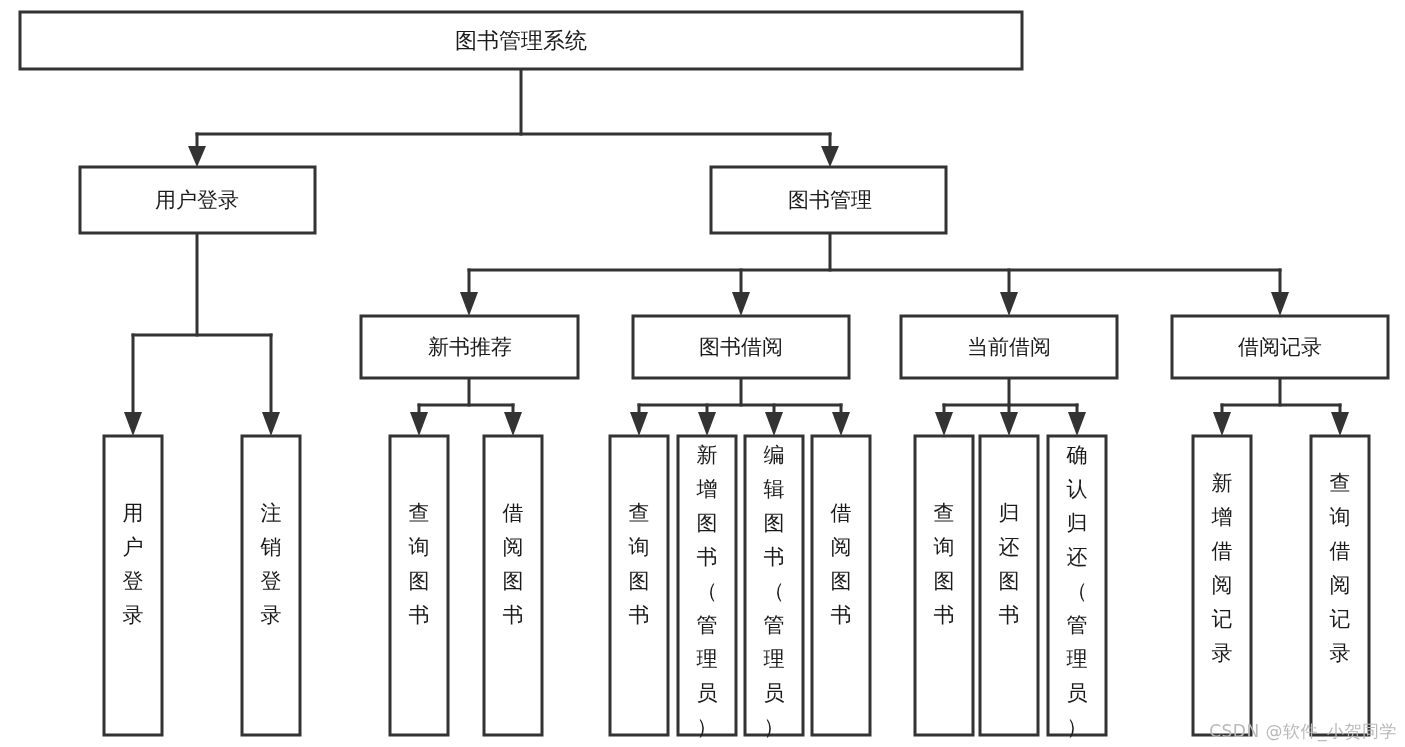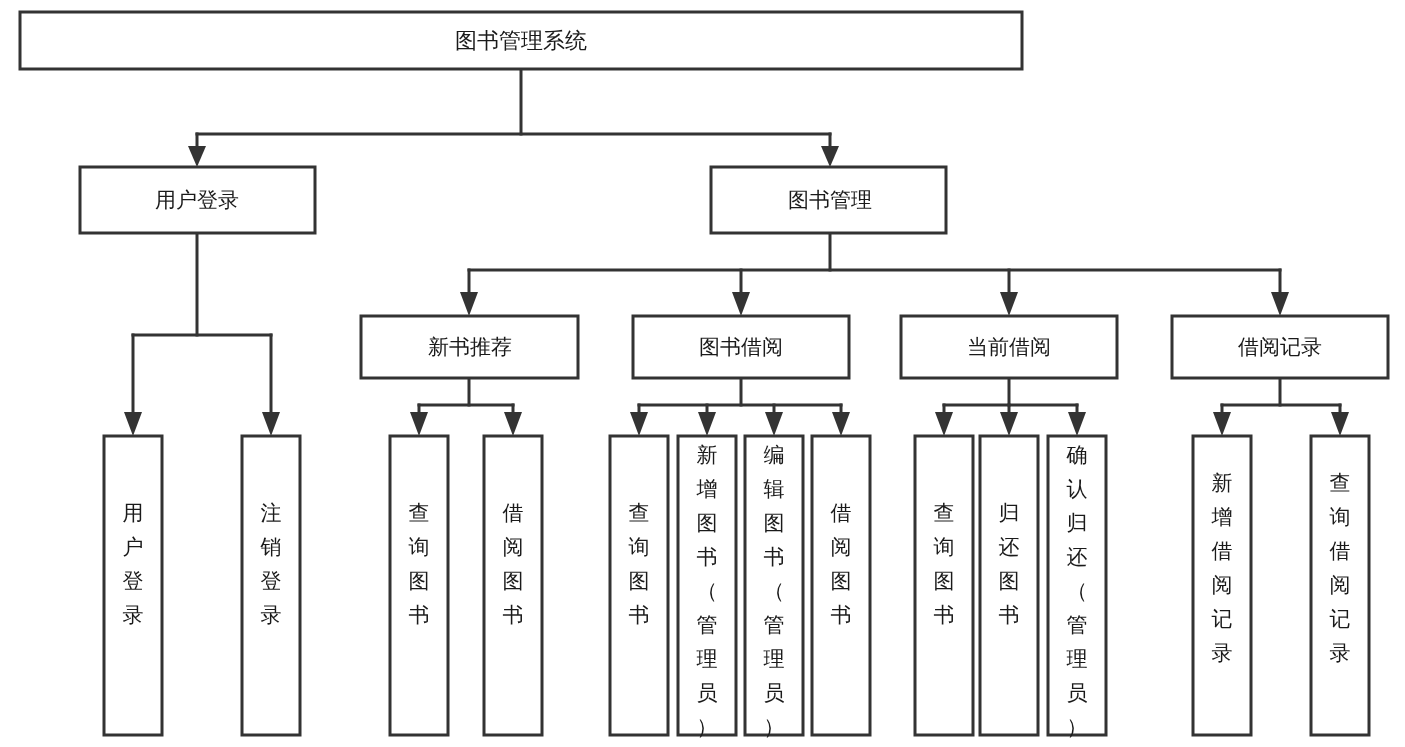--- a/index.html
+++ b/index.html
@@ -215,13 +215,14 @@
       <rect class="node-rect" x="1193" y="436" width="58" height="299"></rect>
       <text class="vlabel" x="1222" y="490"><tspan x="1222" y="490" text-anchor="middle">新</tspan><tspan x="1222" y="524" text-anchor="middle">增</tspan><tspan x="1222" y="558" text-anchor="middle">借</tspan><tspan x="1222" y="592" text-anchor="middle">阅</tspan><tspan x="1222" y="626" text-anchor="middle">记</tspan><tspan x="1222" y="660" text-anchor="middle">录</tspan></text>
     </g>
     <g>
       <rect class="node-rect" x="1311" y="436" width="58" height="299"></rect>
       <text class="vlabel" x="1340" y="490"><tspan x="1340" y="490" text-anchor="middle">查</tspan><tspan x="1340" y="524" text-anchor="middle">询</tspan><tspan x="1340" y="558" text-anchor="middle">借</tspan><tspan x="1340" y="592" text-anchor="middle">阅</tspan><tspan x="1340" y="626" text-anchor="middle">记</tspan><tspan x="1340" y="660" text-anchor="middle">录</tspan></text>
     </g>
 
   </svg>
 
+  <div class="watermark">CSDN @软件_小贺同学</div>
 </div>
 
 </body></html>

